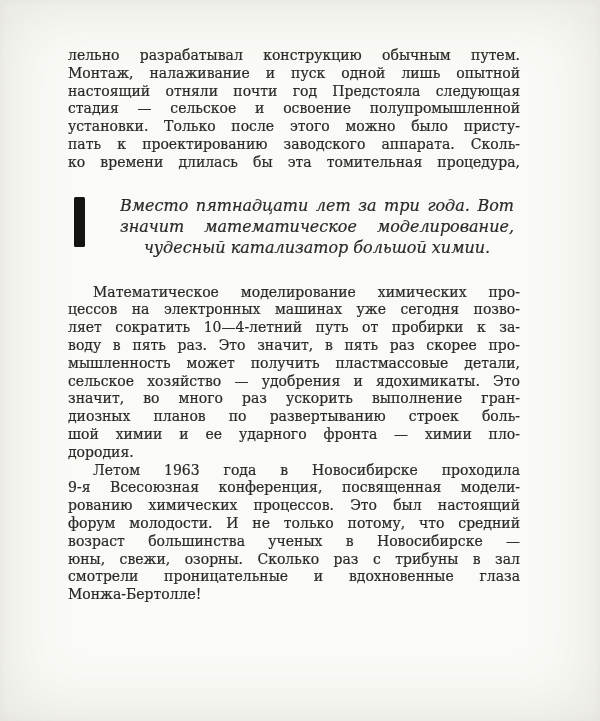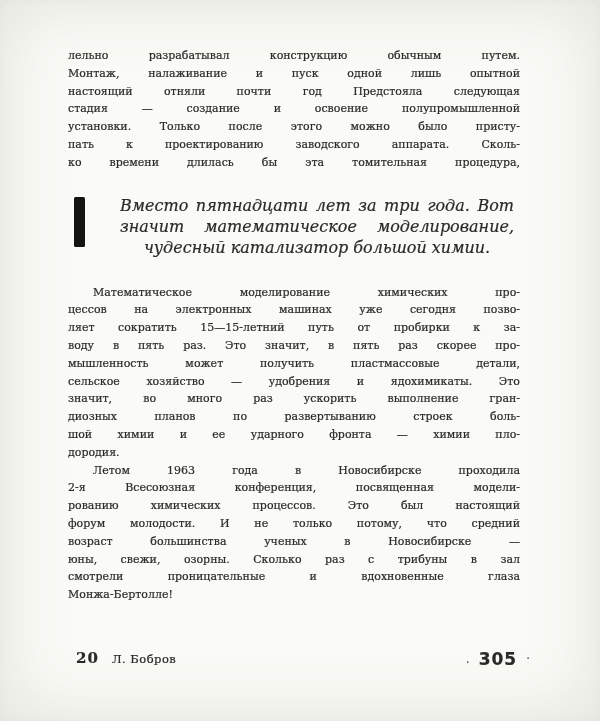--- a/index.html
+++ b/index.html
@@ -31,21 +31,21 @@
     width: 452px;
   }
 
   .line {
     text-align: justify;
     text-align-last: justify;
     overflow: hidden;
     white-space: normal;
   }
 
-  .para { font-size: 11px; line-height: 17.8px; }
+  .para { font-size: 14px; line-height: 17.8px; }
   .para .line { height: 17.8px; }
   .para.indent .line:first-child { text-indent: 25px; }
   .p2 { margin-top: 26px; }
 
   .quote {
     position: relative;
     margin-top: 23px;
     padding-left: 52px;
     padding-right: 6px;
     font-style: italic;
@@ -93,66 +93,55 @@
 <body>
 
 <div class="scan" style="background: rgb(250, 250, 246); color: rgb(42, 42, 40);">
 
   <div class="text-block">
 
     <div class="para p1">
         <div class="line">лельно разрабатывал конструкцию обычным путем.</div>
         <div class="line">Монтаж, налаживание и пуск одной лишь опытной</div>
         <div class="line">настоящий отняли почти год Предстояла следующая</div>
-        <div class="line">стадия — создание и освоение полупромышленной</div>
+        <div class="line">стадия — сельское и освоение полупромышленной</div>
         <div class="line">установки. Только после этого можно было присту-</div>
         <div class="line">пать к проектированию заводского аппарата. Сколь-</div>
         <div class="line">ко времени длилась бы эта томительная процедура,</div>
       </div>
 
     <div class="quote">
       <div class="quote-bar" style="background: rgb(20, 20, 18);"></div>
       <div class="quote-lines">
           <div class="line">Вместо пятнадцати лет за три года. Вот что</div>
           <div class="line">значит математическое моделирование, этот</div>
           <div class="line" style="text-align-last: center;">чудесный катализатор большой химии.</div>
         </div>
     </div>
 
     <div class="para p2 indent">
         <div class="line">Математическое моделирование химических про-</div>
         <div class="line">цессов на электронных машинах уже сегодня позво-</div>
-        <div class="line">ляет сократить 15—15-летний путь от пробирки к за-</div>
+        <div class="line">ляет сократить 10—4-летний путь от пробирки к за-</div>
         <div class="line">воду в пять раз. Это значит, в пять раз скорее про-</div>
         <div class="line">мышленность может получить пластмассовые детали,</div>
         <div class="line">сельское хозяйство — удобрения и ядохимикаты. Это</div>
         <div class="line">значит, во много раз ускорить выполнение гран-</div>
         <div class="line">диозных планов по развертыванию строек боль-</div>
         <div class="line">шой химии и ее ударного фронта — химии пло-</div>
         <div class="line" style="text-align-last: left;">дородия.</div>
       </div>
 
     <div class="para p3 indent">
         <div class="line">Летом 1963 года в Новосибирске проходила</div>
-        <div class="line">2-я Всесоюзная конференция, посвященная модели-</div>
+        <div class="line">9-я Всесоюзная конференция, посвященная модели-</div>
         <div class="line">рованию химических процессов. Это был настоящий</div>
         <div class="line">форум молодости. И не только потому, что средний</div>
         <div class="line">возраст большинства ученых в Новосибирске —</div>
         <div class="line">юны, свежи, озорны. Сколько раз с трибуны в зал</div>
         <div class="line">смотрели проницательные и вдохновенные глаза</div>
         <div class="line" style="text-align-last: left;">Монжа-Бертолле!</div>
       </div>
 
   </div>
 
-  <div class="footer">
-    <span class="sig">
-      <span class="sig-num">20</span>
-      <span class="sig-author">Л. Бобров</span>
-    </span>
-    <span class="pagenum">
-      <span class="dot">.</span>
-      <span class="num">305</span>
-      <span class="dot">·</span>
-    </span>
-  </div>
 
 </div>
 
 </body></html>

